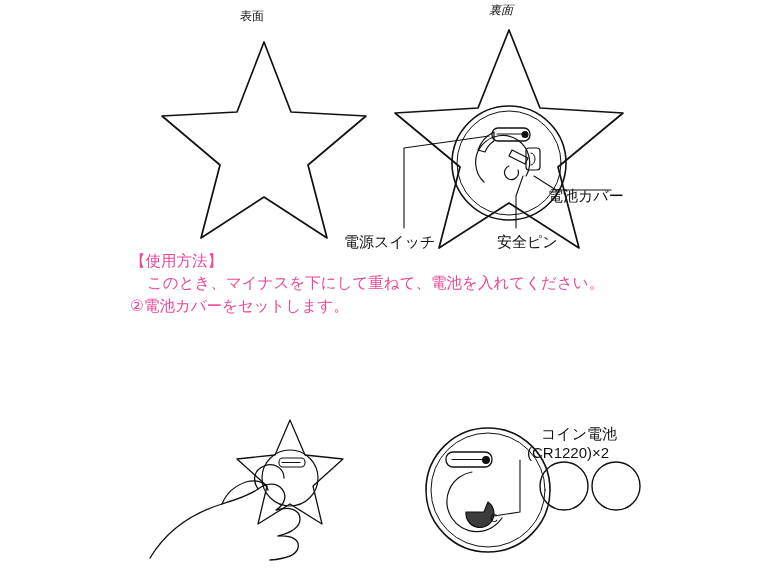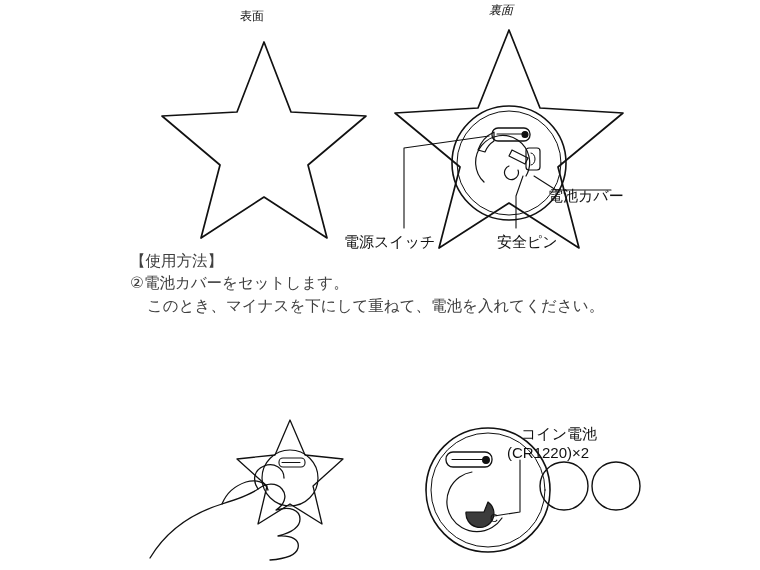--- a/index.html
+++ b/index.html
@@ -14,30 +14,31 @@
   .stage{position:absolute;left:0;top:0;width:760px;height:570px;}
   .lbl{position:absolute;font-size:15px;color:#111;white-space:nowrap;}
   .lbl.big{font-size:12px;}
   svg{position:absolute;left:0;top:0;}
   .instructions{
     position:absolute;
     left:130px;top:250px;
     width:615px;
     font-size:15.5px;
     line-height:1.45;
-    color:#404040;
+    color:#ec4899;
   }
   .instructions .line{white-space:nowrap;}
   .indent1{padding-left:17px;}
   .indent2{padding-left:34px;}
   .bottomlabel{
     position:absolute;
     font-size:15px;
     line-height:1.3;
     white-space:nowrap;
+    margin-left:20px;
   }
 </style>
 </head>
 <body>
 
 <div class="stage">
 
   <svg width="760" height="570" viewBox="0 0 760 570">
     <g fill="none" stroke="#111" stroke-width="1.6" stroke-linejoin="round" stroke-linecap="round">
 
@@ -116,20 +117,20 @@
   <div class="lbl big" style="left:489px;top:2px;font-style:italic;">裏面</div>
 
   <div class="lbl" style="left:344px;top:233px;text-align:center;">電源スイッチ</div>
 
   <div class="lbl" style="left:481px;top:233px;margin-left:16px;">安全ピン</div>
 
   <div class="lbl" style="left:548px;top:187px;text-align:right;">電池カバー</div>
 
   <div class="instructions">
     <div class="line">【使用方法】</div>
+    <div class="line indent1">このとき、マイナスを下にして重ねて、電池を入れてください。</div>
     <div class="line">②電池カバーをセットします。</div>
-    <div class="line indent1">このとき、マイナスを下にして重ねて、電池を入れてください。</div>
   </div>
 
   <div class="bottomlabel" style="left:521px;top:424px;">コイン電池</div>
   <div class="bottomlabel" style="left:507px;top:443px;">(CR1220)×2</div>
 
 </div>
 
 </body></html>

